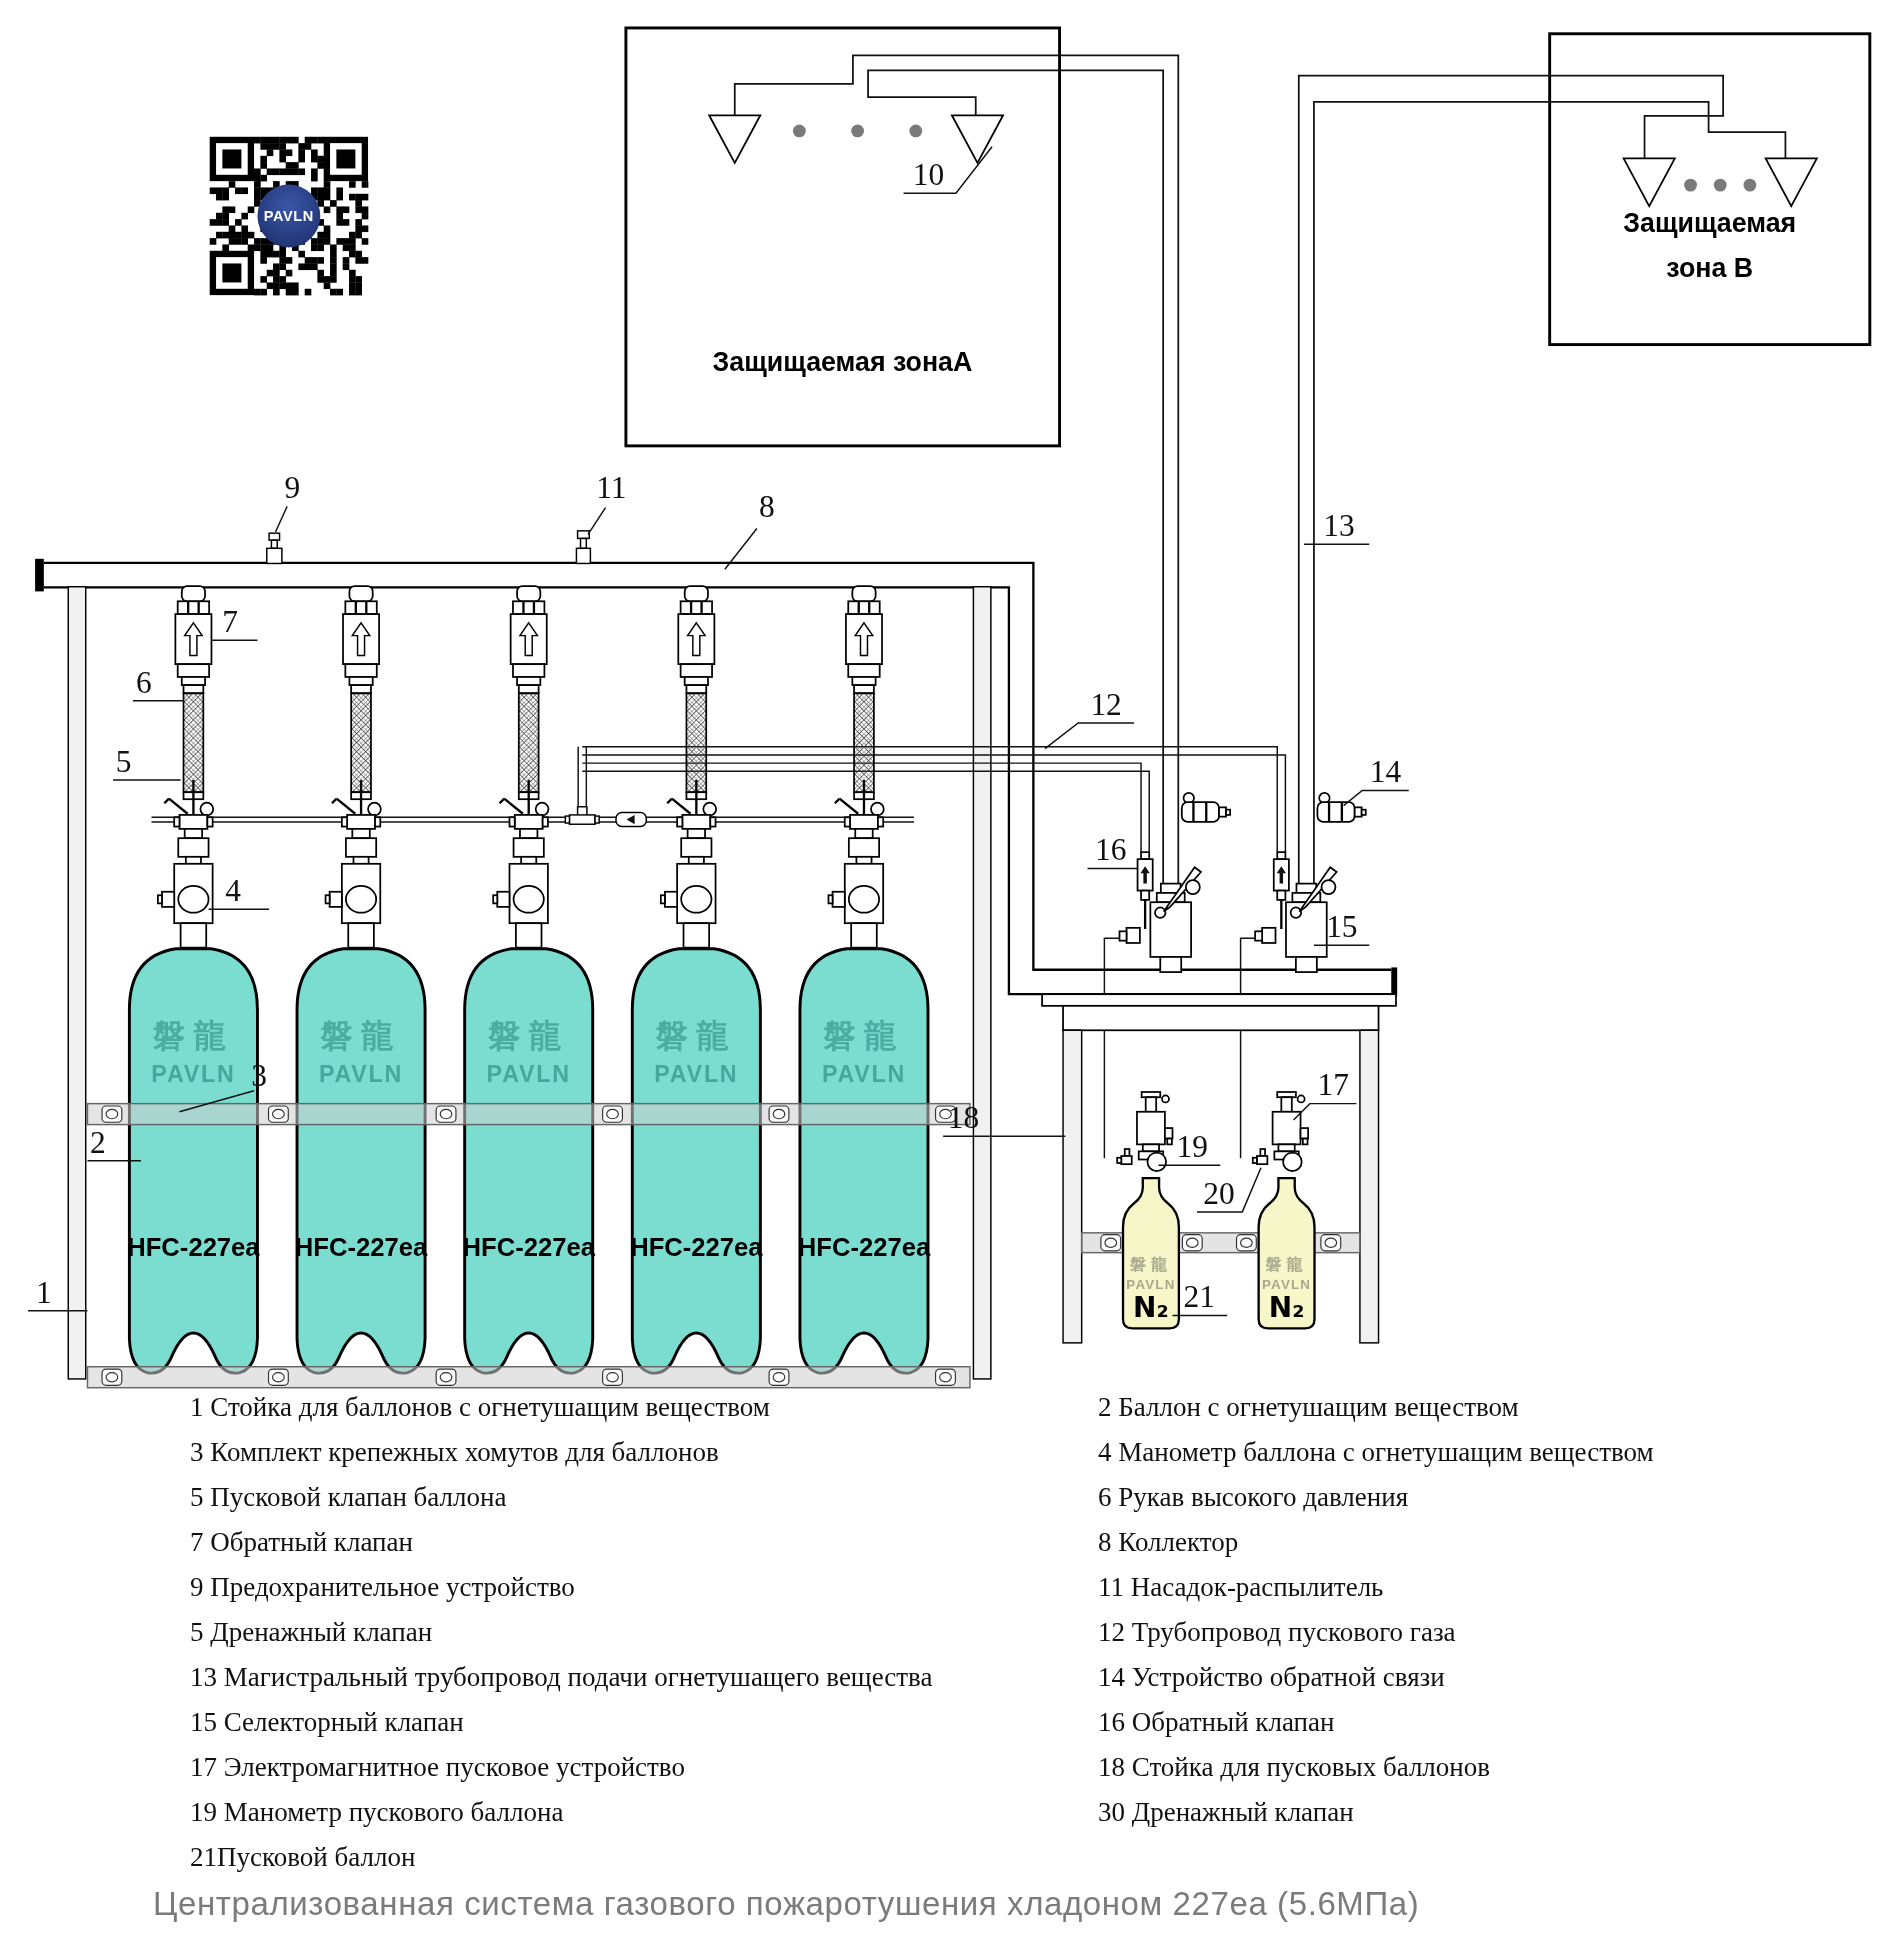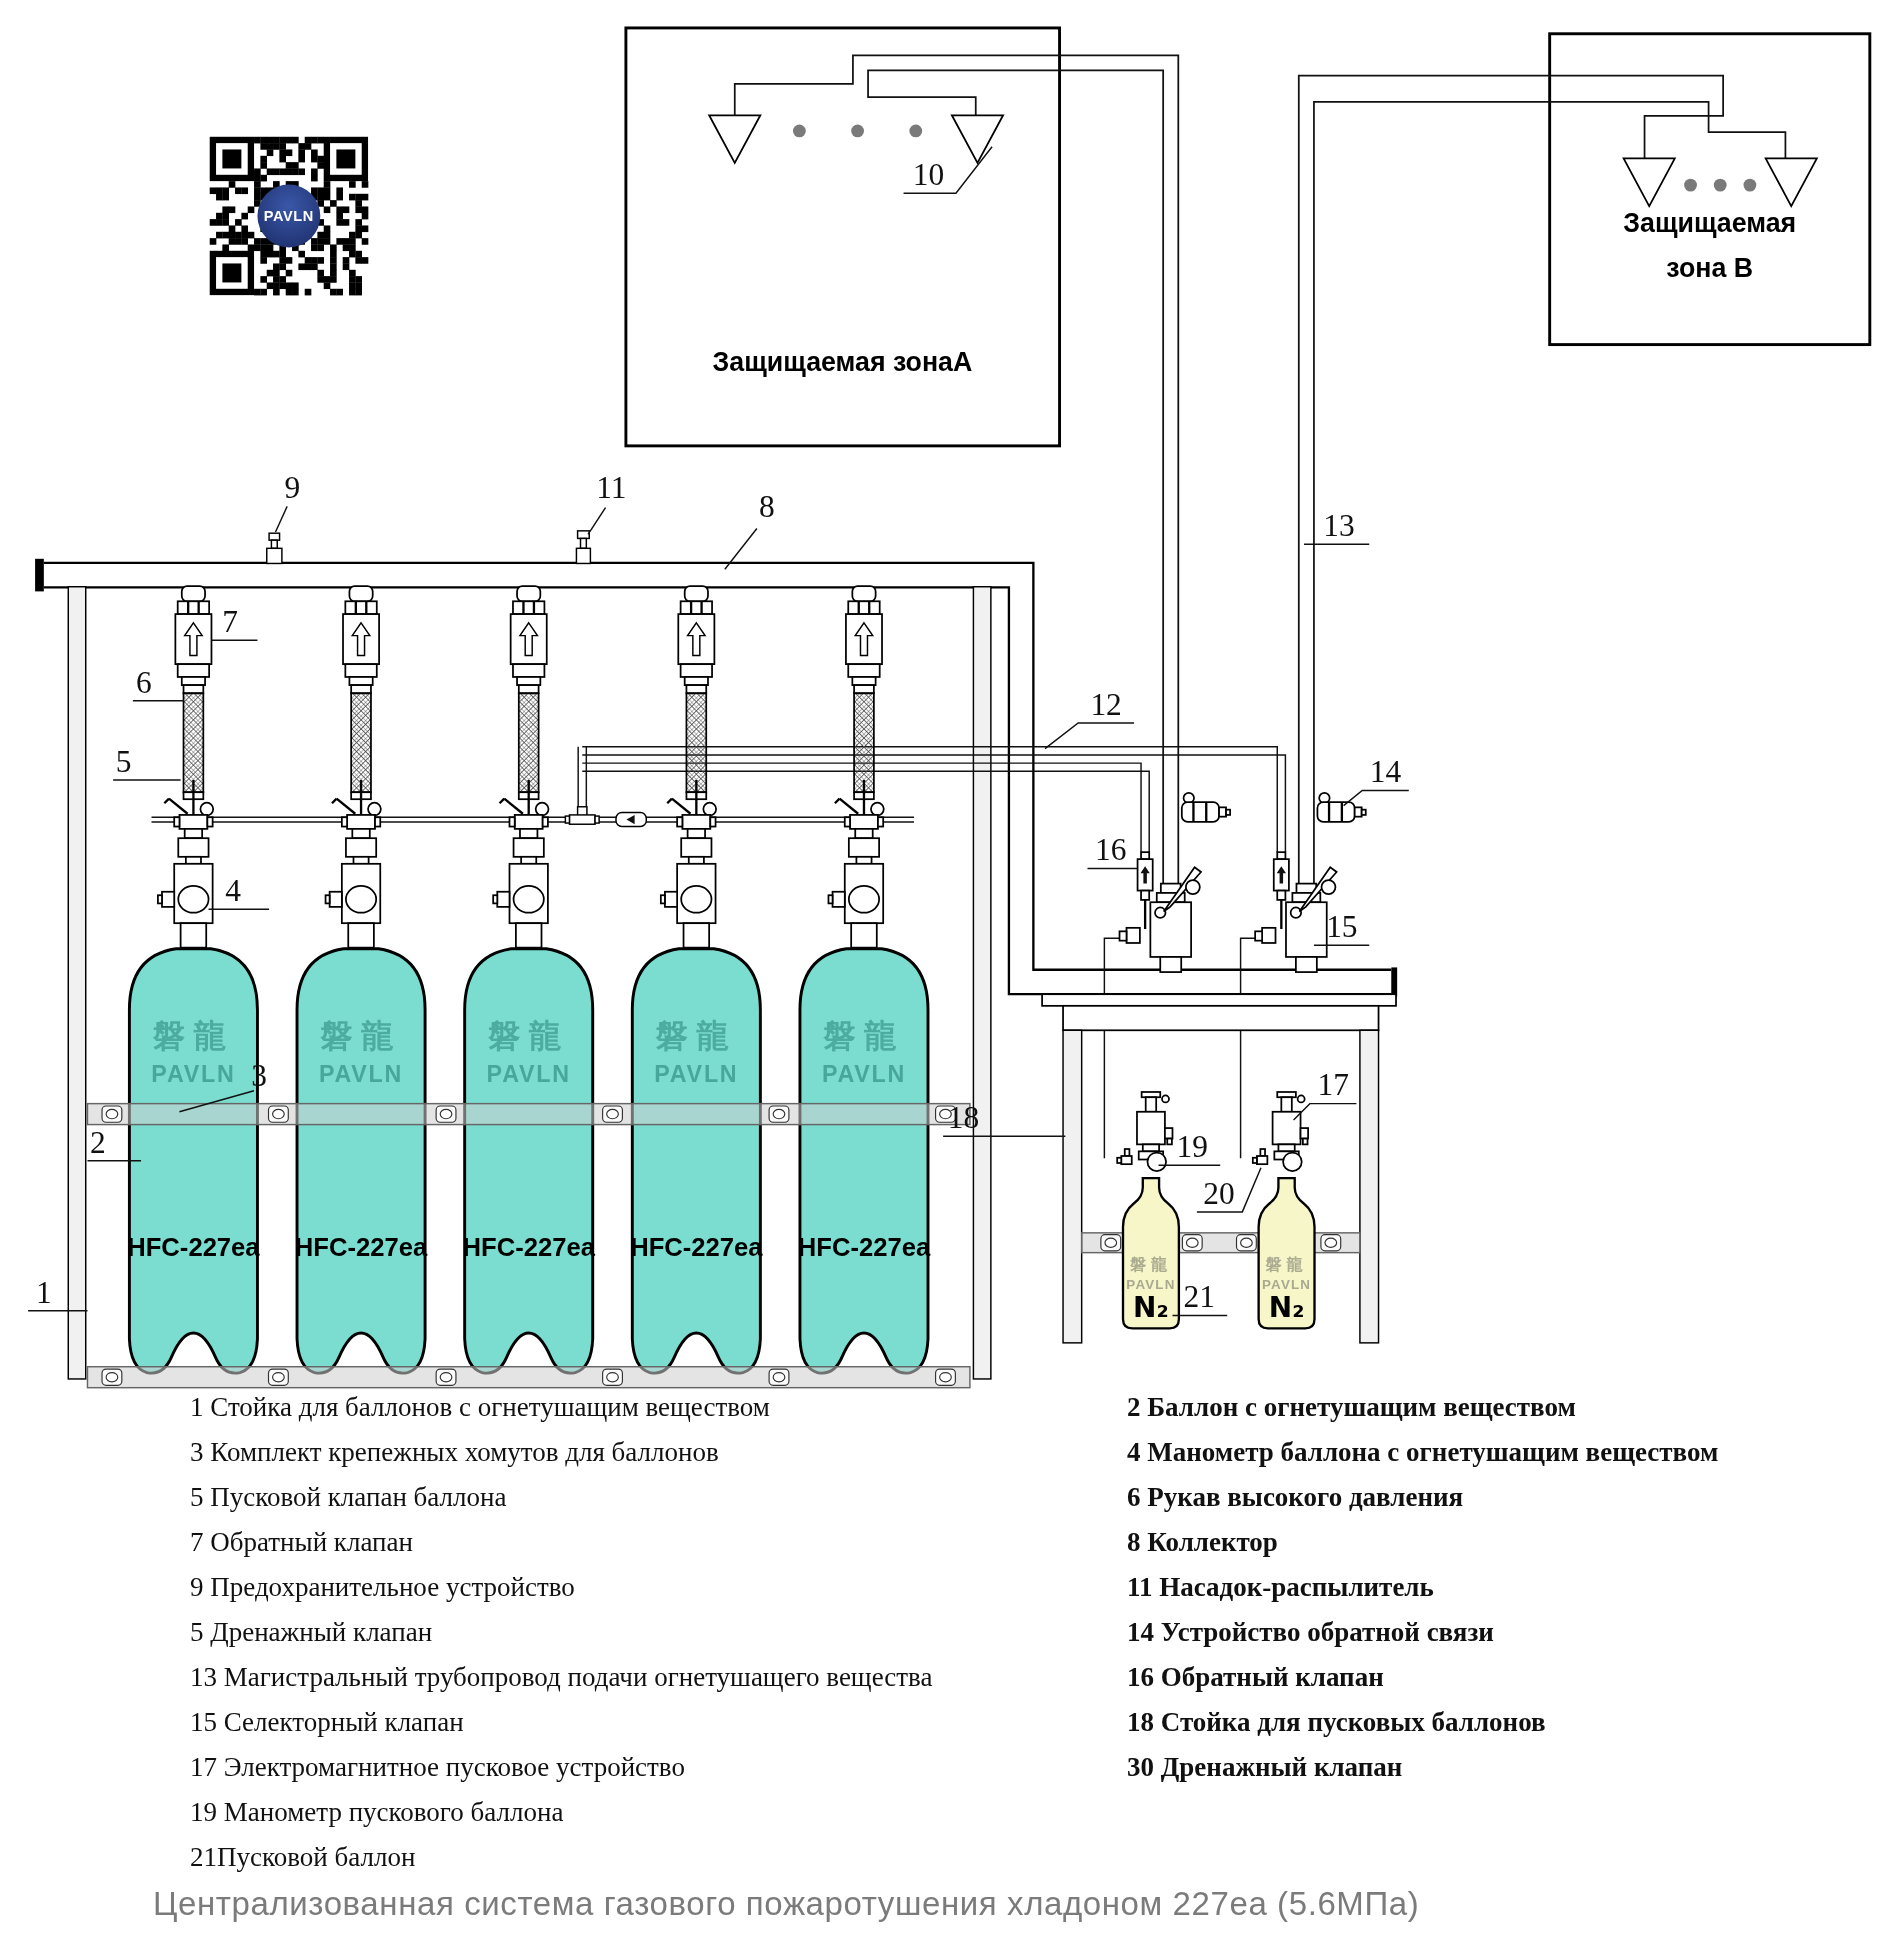--- a/index.html
+++ b/index.html
@@ -612,26 +612,27 @@
       <div class="legend-item">5 Пусковой клапан баллона</div>
       <div class="legend-item">7 Обратный клапан</div>
       <div class="legend-item">9 Предохранительное устройство</div>
       <div class="legend-item">5 Дренажный клапан</div>
       <div class="legend-item">13 Магистральный трубопровод подачи огнетушащего вещества</div>
       <div class="legend-item">15 Селекторный клапан</div>
       <div class="legend-item">17 Электромагнитное пусковое устройство</div>
       <div class="legend-item">19 Манометр пускового баллона</div>
       <div class="legend-item">21Пусковой баллон</div>
     </div>
-<div class="legend-col" style="left:1111px;font-weight:bold;">
+<div class="legend-col" style="left:1082px;">
       <div class="legend-item">2 Баллон с огнетушащим веществом</div>
       <div class="legend-item">4 Манометр баллона с огнетушащим веществом</div>
       <div class="legend-item">6 Рукав высокого давления</div>
       <div class="legend-item">8 Коллектор</div>
       <div class="legend-item">11 Насадок-распылитель</div>
+      <div class="legend-item">12 Трубопровод пускового газа</div>
       <div class="legend-item">14 Устройство обратной связи</div>
       <div class="legend-item">16 Обратный клапан</div>
       <div class="legend-item">18 Стойка для пусковых баллонов</div>
       <div class="legend-item">30 Дренажный клапан</div>
     </div>
 
 <div class="title">Централизованная система газового пожаротушения хладоном 227ea (5.6МПа)</div>
 
 </div>
 

